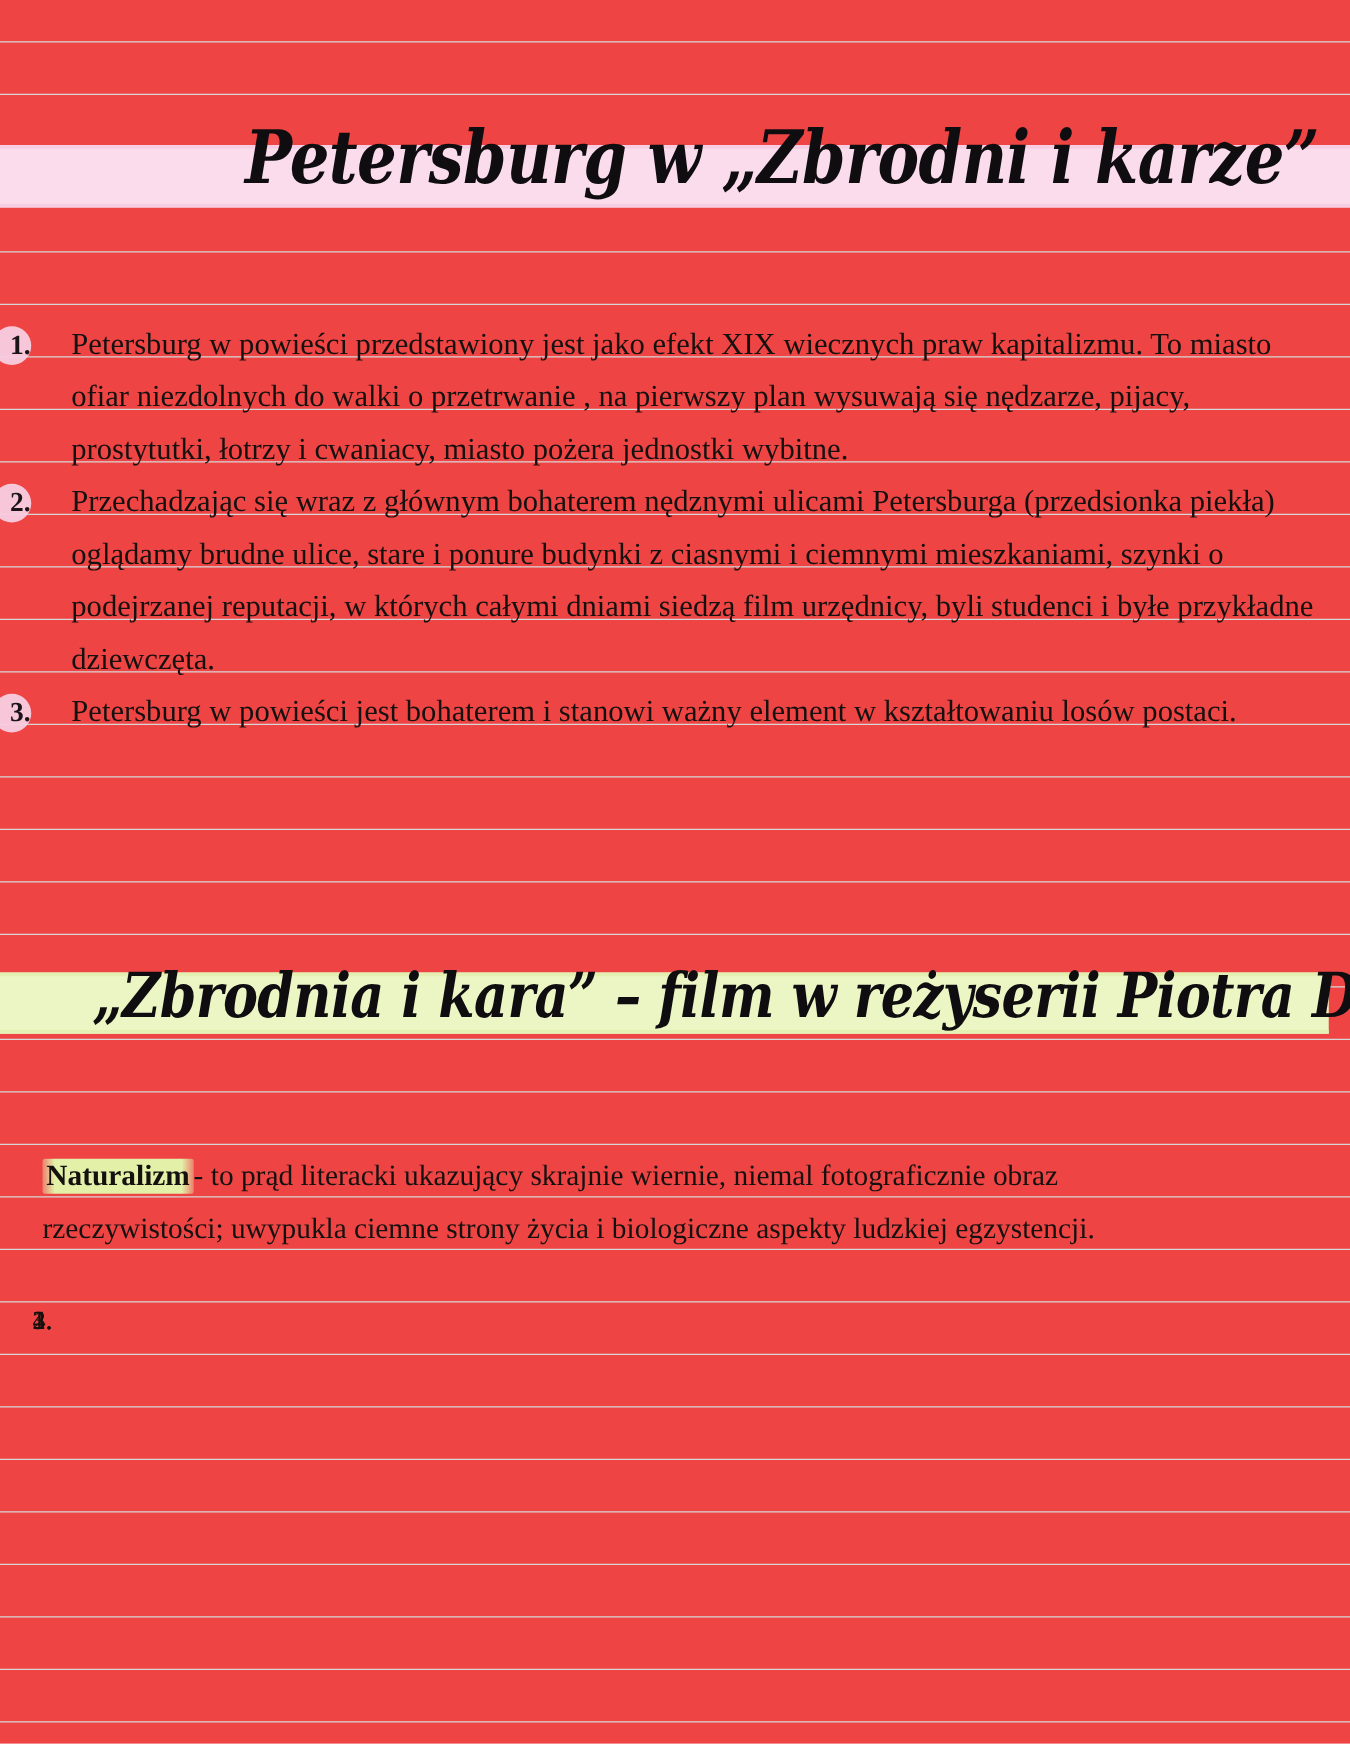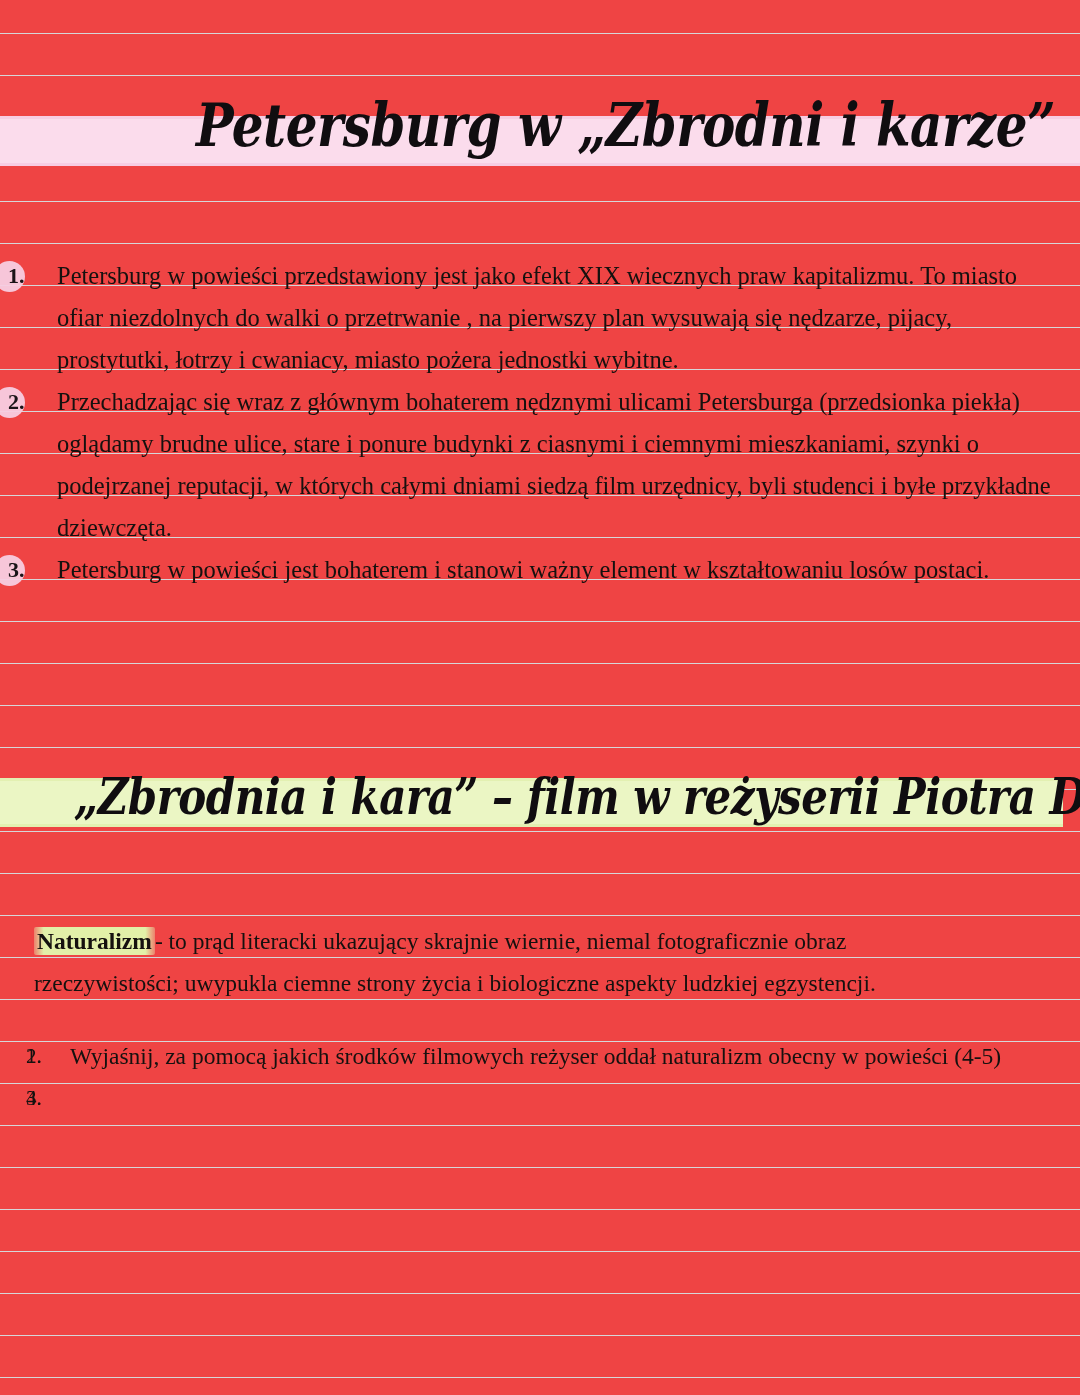--- a/index.html
+++ b/index.html
@@ -250,21 +250,20 @@
     <div class="definition">
       <span class="hl-term">Naturalizm</span><span>- to prąd literacki ukazujący skrajnie wiernie, niemal fotograficznie obraz rzeczywistości; uwypukla ciemne strony życia i biologiczne aspekty ludzkiej egzystencji.</span>
     </div>
 
     <div class="list-plain">
       <div class="li-plain">
         <span class="marker-plain">1.</span>
       </div>
       <div class="li-plain">
         <span class="marker-plain">2.</span>
-        <span class="body">Wyjaśnij, za pomocą jakich środków filmowych reżyser oddał naturalizm obecny w powieści (4-5)</span>
       </div>
       <div class="li-plain">
         <span class="marker-plain">3.</span>
       </div>
       <div class="li-plain">
         <span class="marker-plain">4.</span>
       </div>
     </div>
 
   </div>

